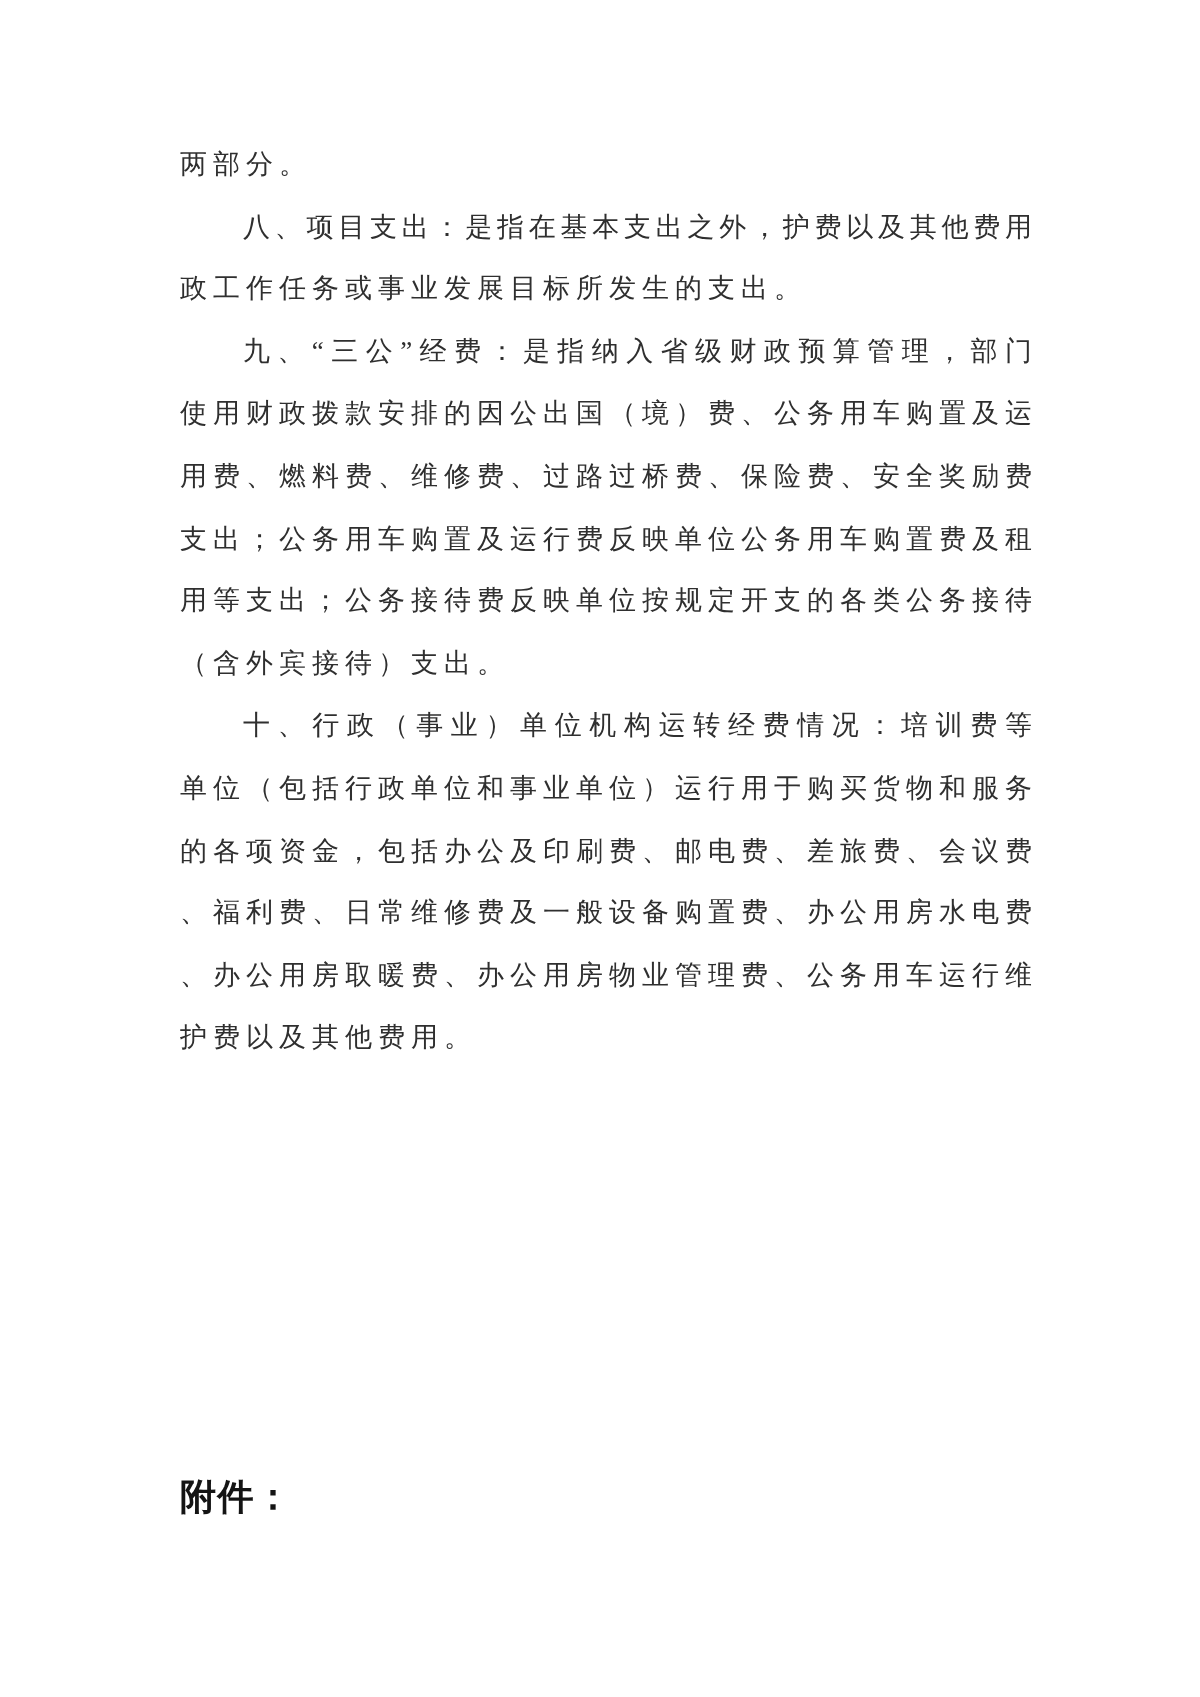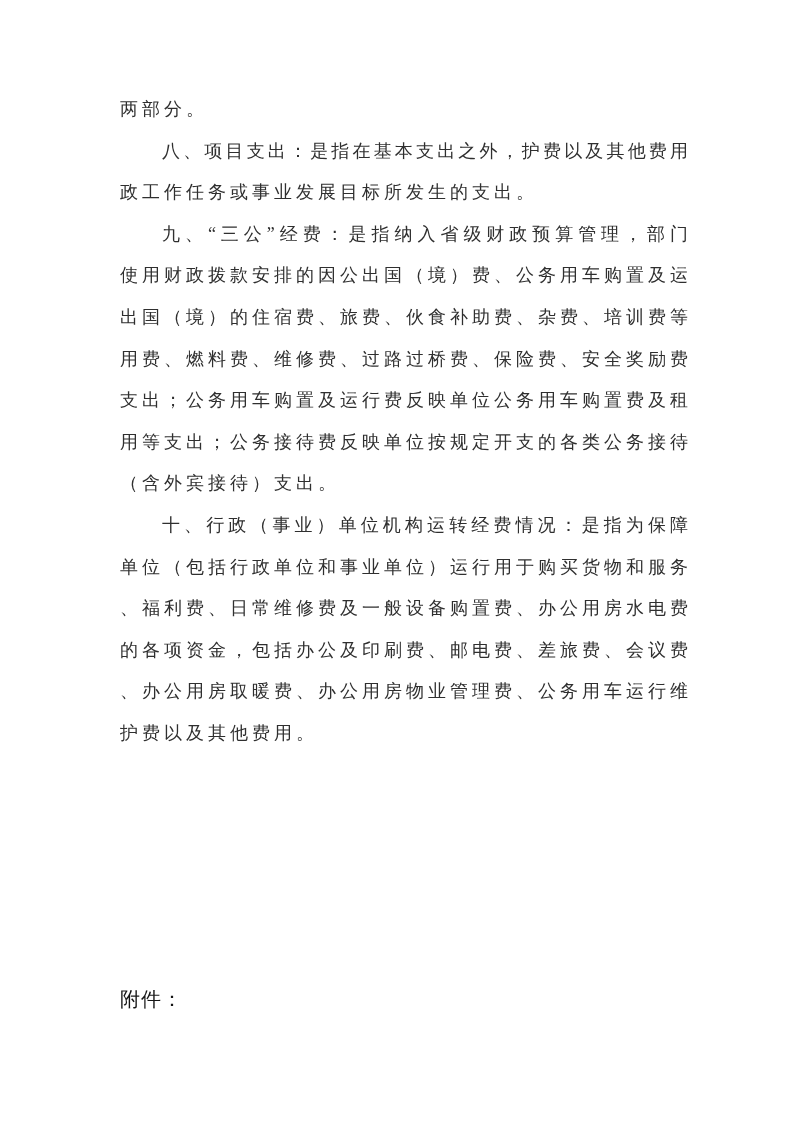--- a/index.html
+++ b/index.html
@@ -29,44 +29,43 @@
     text-align: justify;
     text-align-last: justify;
   }
   .indent { text-indent: 42px; }
   .end { letter-spacing: 4px; }
   .attachment {
     position: absolute;
     left: 120px;
     top: 984px;
     font-family: "Liberation Sans", "DejaVu Sans", sans-serif;
-    font-weight: 400;
-    font-size: 20px;
+    font-weight: 700;
+    font-size: 24px;
     line-height: 30px;
     color: #141414;
     letter-spacing: 1px;
   }
 </style>
 </head>
 <body>
 
 <div class="page">
   <div class="textblock">
     <div class="line end">两部分。</div>
     <div class="line fill indent">八、项目支出：是指在基本支出之外，护费以及其他费用</div>
     <div class="line end">政工作任务或事业发展目标所发生的支出。</div>
     <div class="line fill indent">九、“三公”经费：是指纳入省级财政预算管理，部门</div>
     <div class="line fill">使用财政拨款安排的因公出国（境）费、公务用车购置及运</div>
-    <div class="line fill">出国（境）的住宿费、旅费、伙食补助费、杂费、培训费等</div>
     <div class="line fill">用费、燃料费、维修费、过路过桥费、保险费、安全奖励费</div>
     <div class="line fill">支出；公务用车购置及运行费反映单位公务用车购置费及租</div>
     <div class="line fill">用等支出；公务接待费反映单位按规定开支的各类公务接待</div>
     <div class="line end">（含外宾接待）支出。</div>
-    <div class="line fill indent">十、行政（事业）单位机构运转经费情况：是指为保障</div>
+    <div class="line fill indent">十、行政（事业）单位机构运转经费情况：培训费等</div>
     <div class="line fill">单位（包括行政单位和事业单位）运行用于购买货物和服务</div>
+    <div class="line fill">的各项资金，包括办公及印刷费、邮电费、差旅费、会议费</div>
     <div class="line fill">、福利费、日常维修费及一般设备购置费、办公用房水电费</div>
-    <div class="line fill">的各项资金，包括办公及印刷费、邮电费、差旅费、会议费</div>
     <div class="line fill">、办公用房取暖费、办公用房物业管理费、公务用车运行维</div>
     <div class="line end">护费以及其他费用。</div>
   </div>
 
   <div class="attachment">附件：</div>
 </div>
 
 </body></html>

